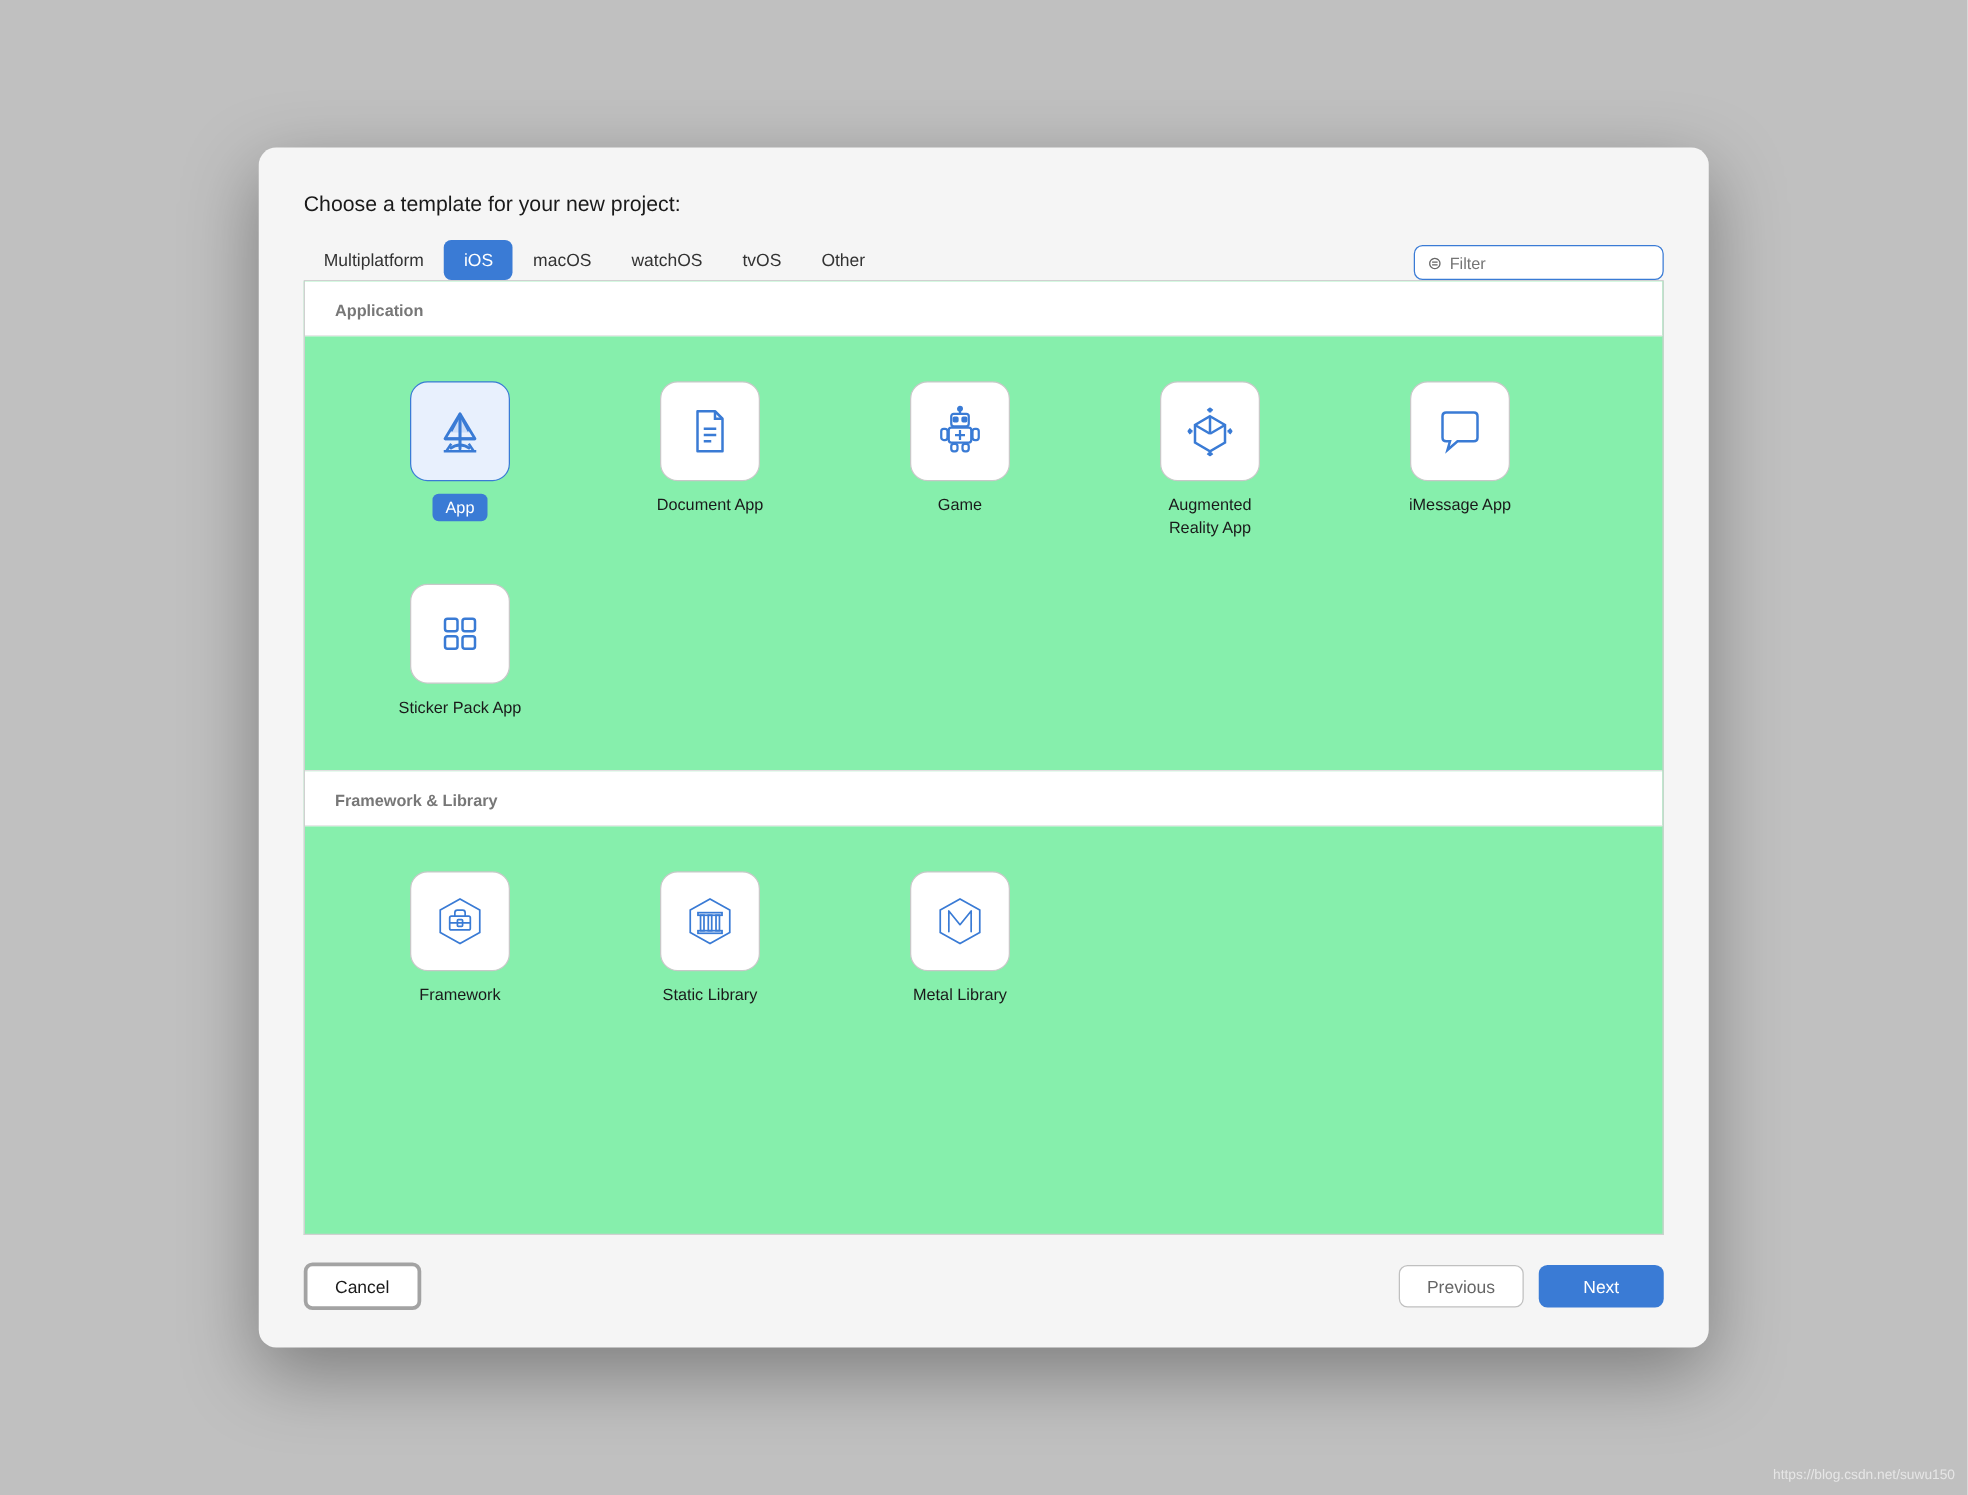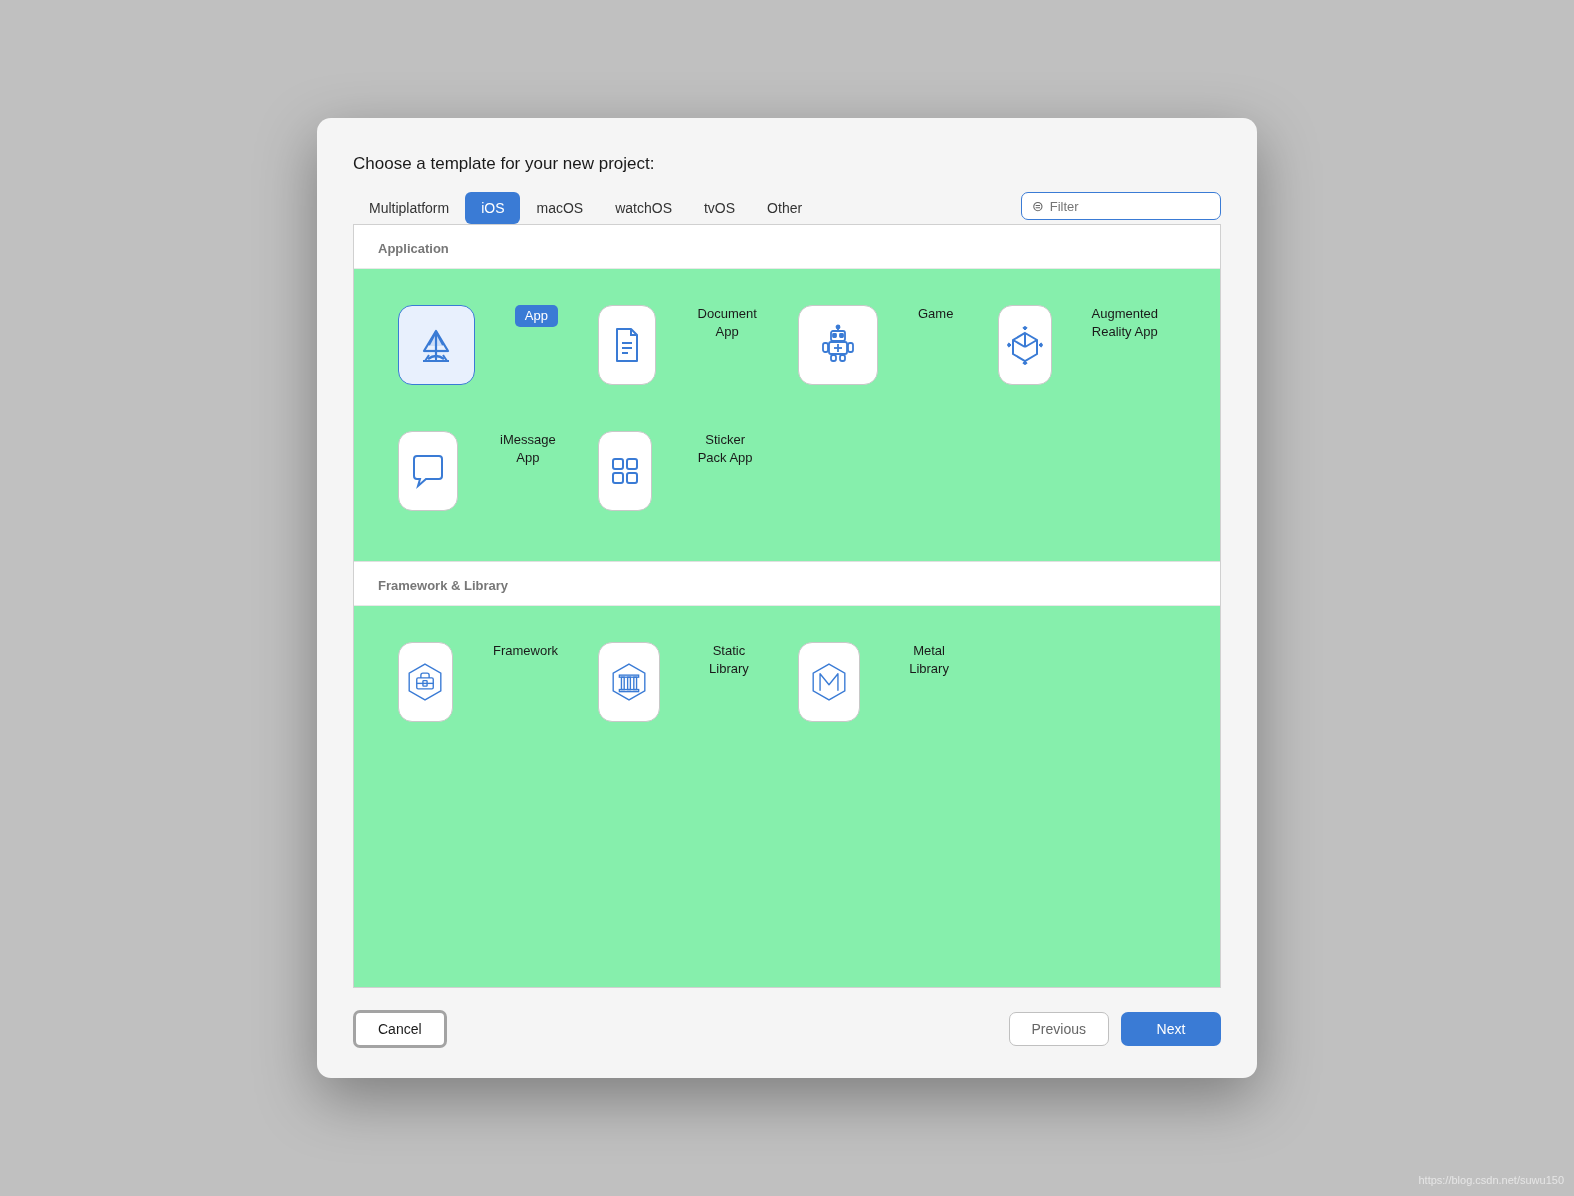--- a/index.html
+++ b/index.html
@@ -10,38 +10,38 @@
       align-items: center;
       justify-content: center;
       min-height: 1196px;
       width: 1574px;
       font-family: -apple-system, BlinkMacSystemFont, "Helvetica Neue", Arial, sans-serif;
     }
 
     .dialog {
       background: #f5f5f5;
       border-radius: 14px;
-      width: 940px;
+      width: 1160px;
       min-height: 960px;
       padding: 36px 36px 30px 36px;
       box-shadow: 0 20px 60px rgba(0,0,0,0.35);
       display: flex;
       flex-direction: column;
     }
 
     .dialog-title {
       font-size: 17px;
       font-weight: 400;
       color: #1a1a1a;
       margin-bottom: 18px;
     }
 
     .tabs-and-filter {
       display: flex;
-      align-items: flex-start;
+      align-items: flex-end;
       justify-content: space-between;
       border-bottom: 1px solid #d0d0d0;
       padding-bottom: 0;
     }
 
     .tabs {
       display: flex;
       align-items: center;
       gap: 0;
     }
@@ -110,26 +110,26 @@
 
     .items-grid {
       display: flex;
       flex-wrap: wrap;
       padding: 20px 24px;
       gap: 0;
     }
 
     .template-item {
       display: flex;
-      align-items: flex-start;
+      flex-direction: column;
+      align-items: center;
       width: 200px;
       padding: 16px 20px 20px 20px;
       cursor: pointer;
       border-radius: 8px;
-      gap: 40px;
     }
 
     .icon-wrapper {
       width: 80px;
       height: 80px;
       border-radius: 14px;
       border: 1.5px solid #c8c8c8;
       display: flex;
       align-items: center;
       justify-content: center;

